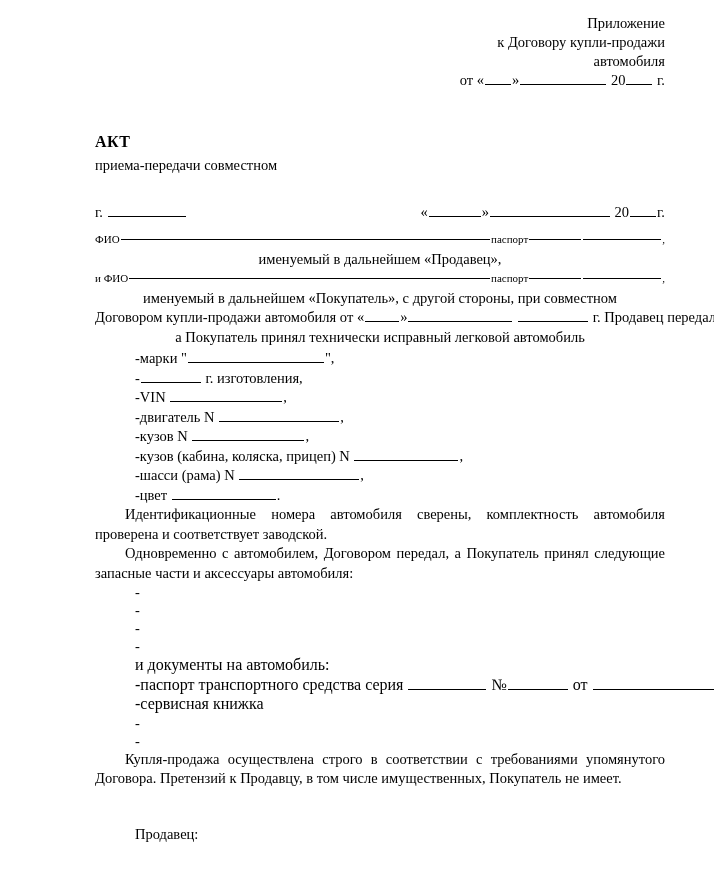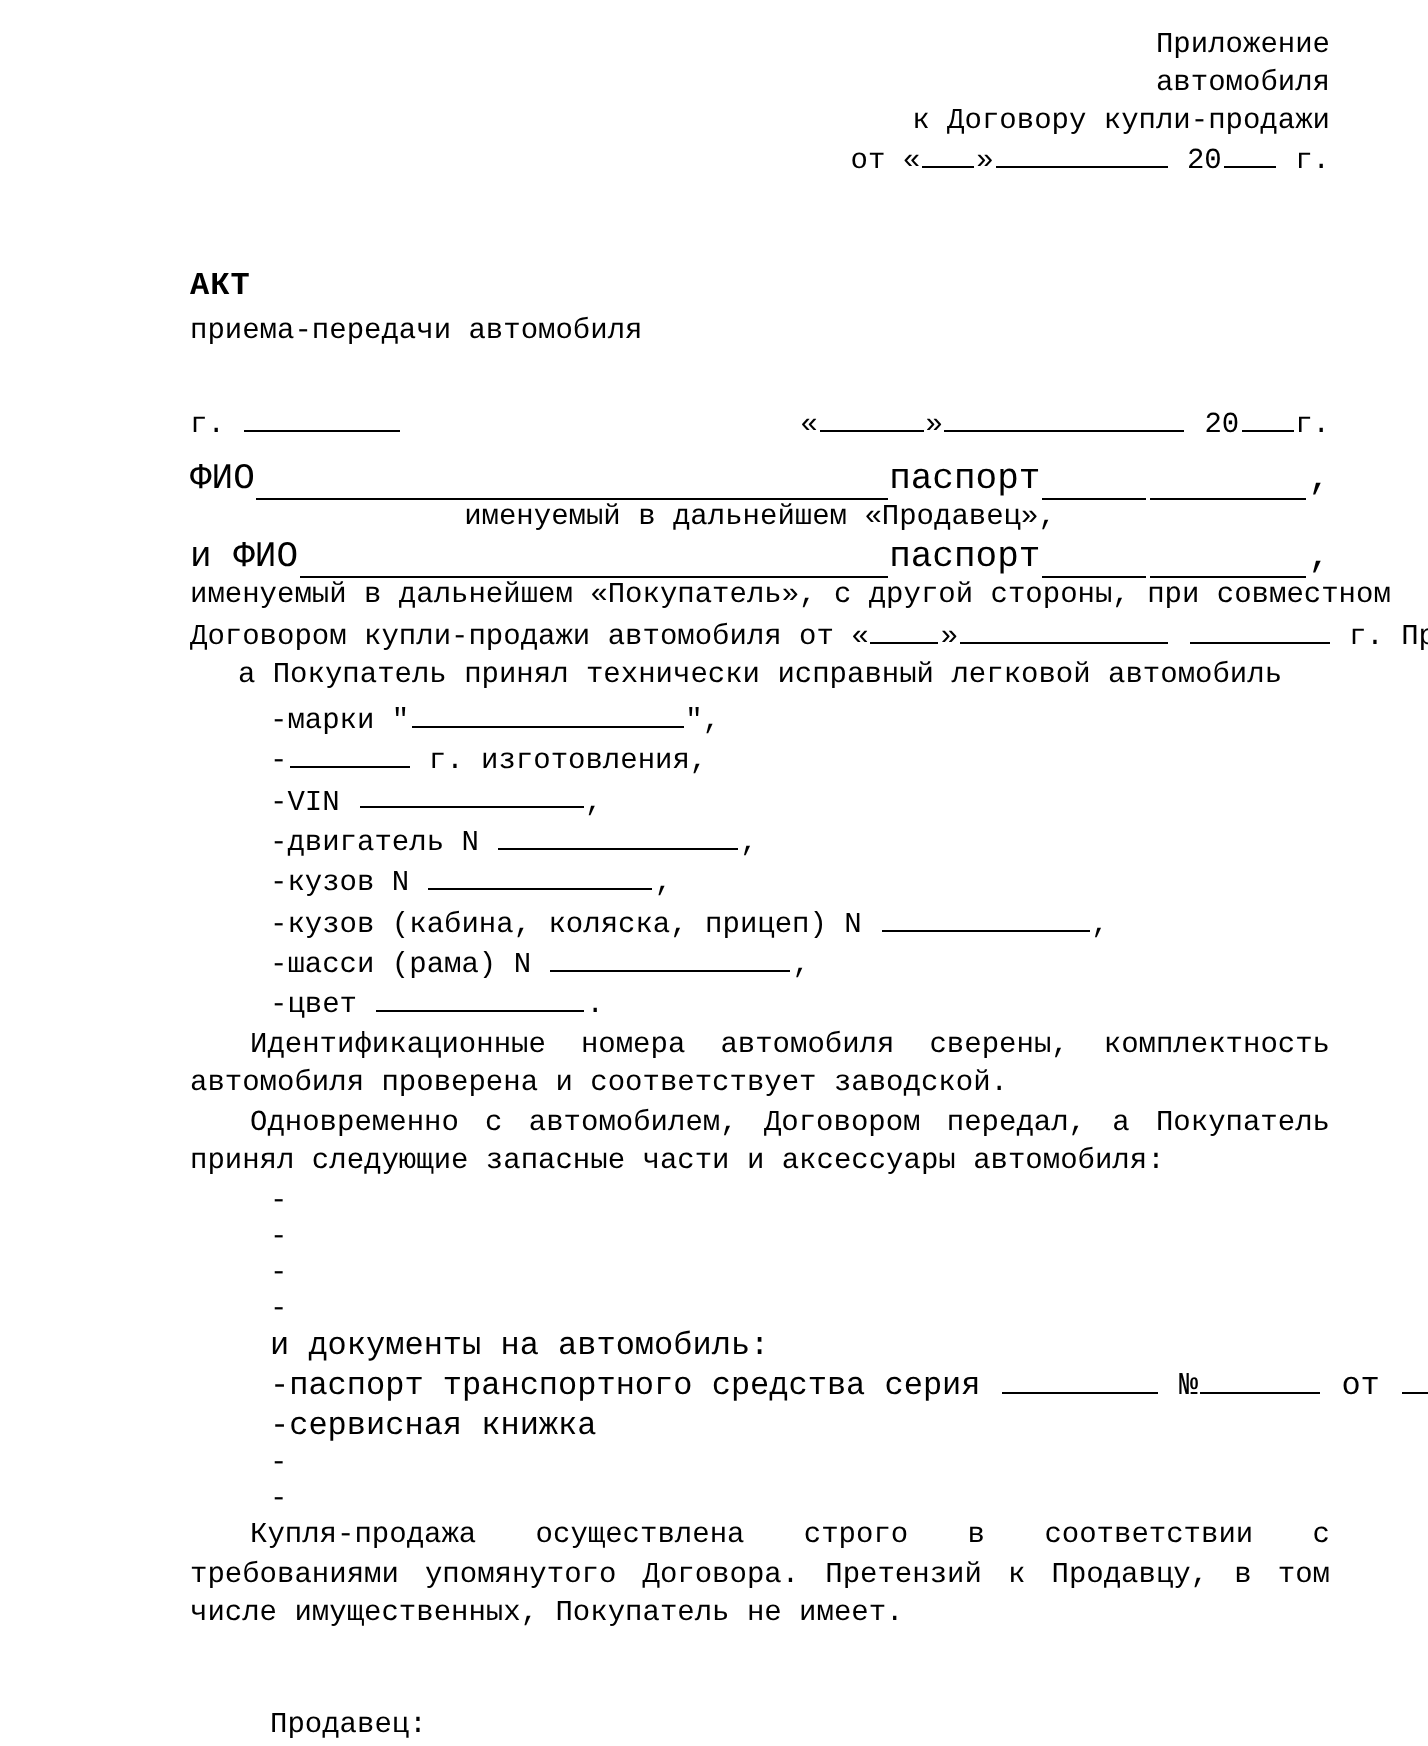--- a/index.html
+++ b/index.html
@@ -13,21 +13,20 @@
     font-family: "Liberation Serif", "DejaVu Serif", serif;
     color: #000000;
     overflow: hidden;
   }
   .page {
     position: relative;
     width: 714px;
     height: 857px;
     box-sizing: border-box;
     padding: 0;
-    font-family: Liberation Mono, monospace;
   }
   .doc-body {
     position: absolute;
     left: 95px;
     top: 0;
     width: 570px;
   }
 
   
   .header-block {
@@ -84,23 +83,23 @@
     white-space: nowrap;
     text-align: center;
   }
   .block-flow {
     font-size: 14.5px;
     line-height: 19.5px;
   }
 
   .party-row {
     display: flex;
-    align-items: flex-end;
+    align-items: flex-start;
     white-space: nowrap;
-    font-size: 18px;
+    font-size: 11px;
     line-height: 19.5px;
   }
   .party-row .grow-rule {
     flex: 1 1 auto;
     min-width: 10px;
   }
 
   
   .u {
     display: inline-block;
@@ -159,32 +158,32 @@
   .sign-label { margin-bottom: 16px; }
 </style>
 </head>
 <body>
 
 <div class="page">
   <div class="doc-body">
 
     <div class="header-block">
       <div class="header-line">Приложение</div>
+      <div class="header-line">к Договору купли-продажи</div>
       <div class="header-line">автомобиля</div>
-      <div class="header-line">к Договору купли-продажи</div>
       <div class="header-line date-line">
         <span>от  «</span><span class="u u-3"></span><span>»</span><span class="u u-10"></span>
         <span>20</span><span class="u u-3"></span>
         <span>г.</span>
       </div>
     </div>
 
     <div class="title-block">
       <div class="doc-title">АКТ</div>
-      <div class="doc-subtitle">приема-передачи автомобиля</div>
+      <div class="doc-subtitle">приема-передачи совместном</div>
     </div>
 
     <div class="city-date-row">
       <span class="city-cell">
         <span>г.</span>
         <span class="u u-9"></span>
       </span>
       <span class="date-cell">
         <span>«</span><span class="u u-6"></span><span>»</span><span class="u u-14"></span>
         <span>20</span><span class="u u-3"></span><span>г.</span>

